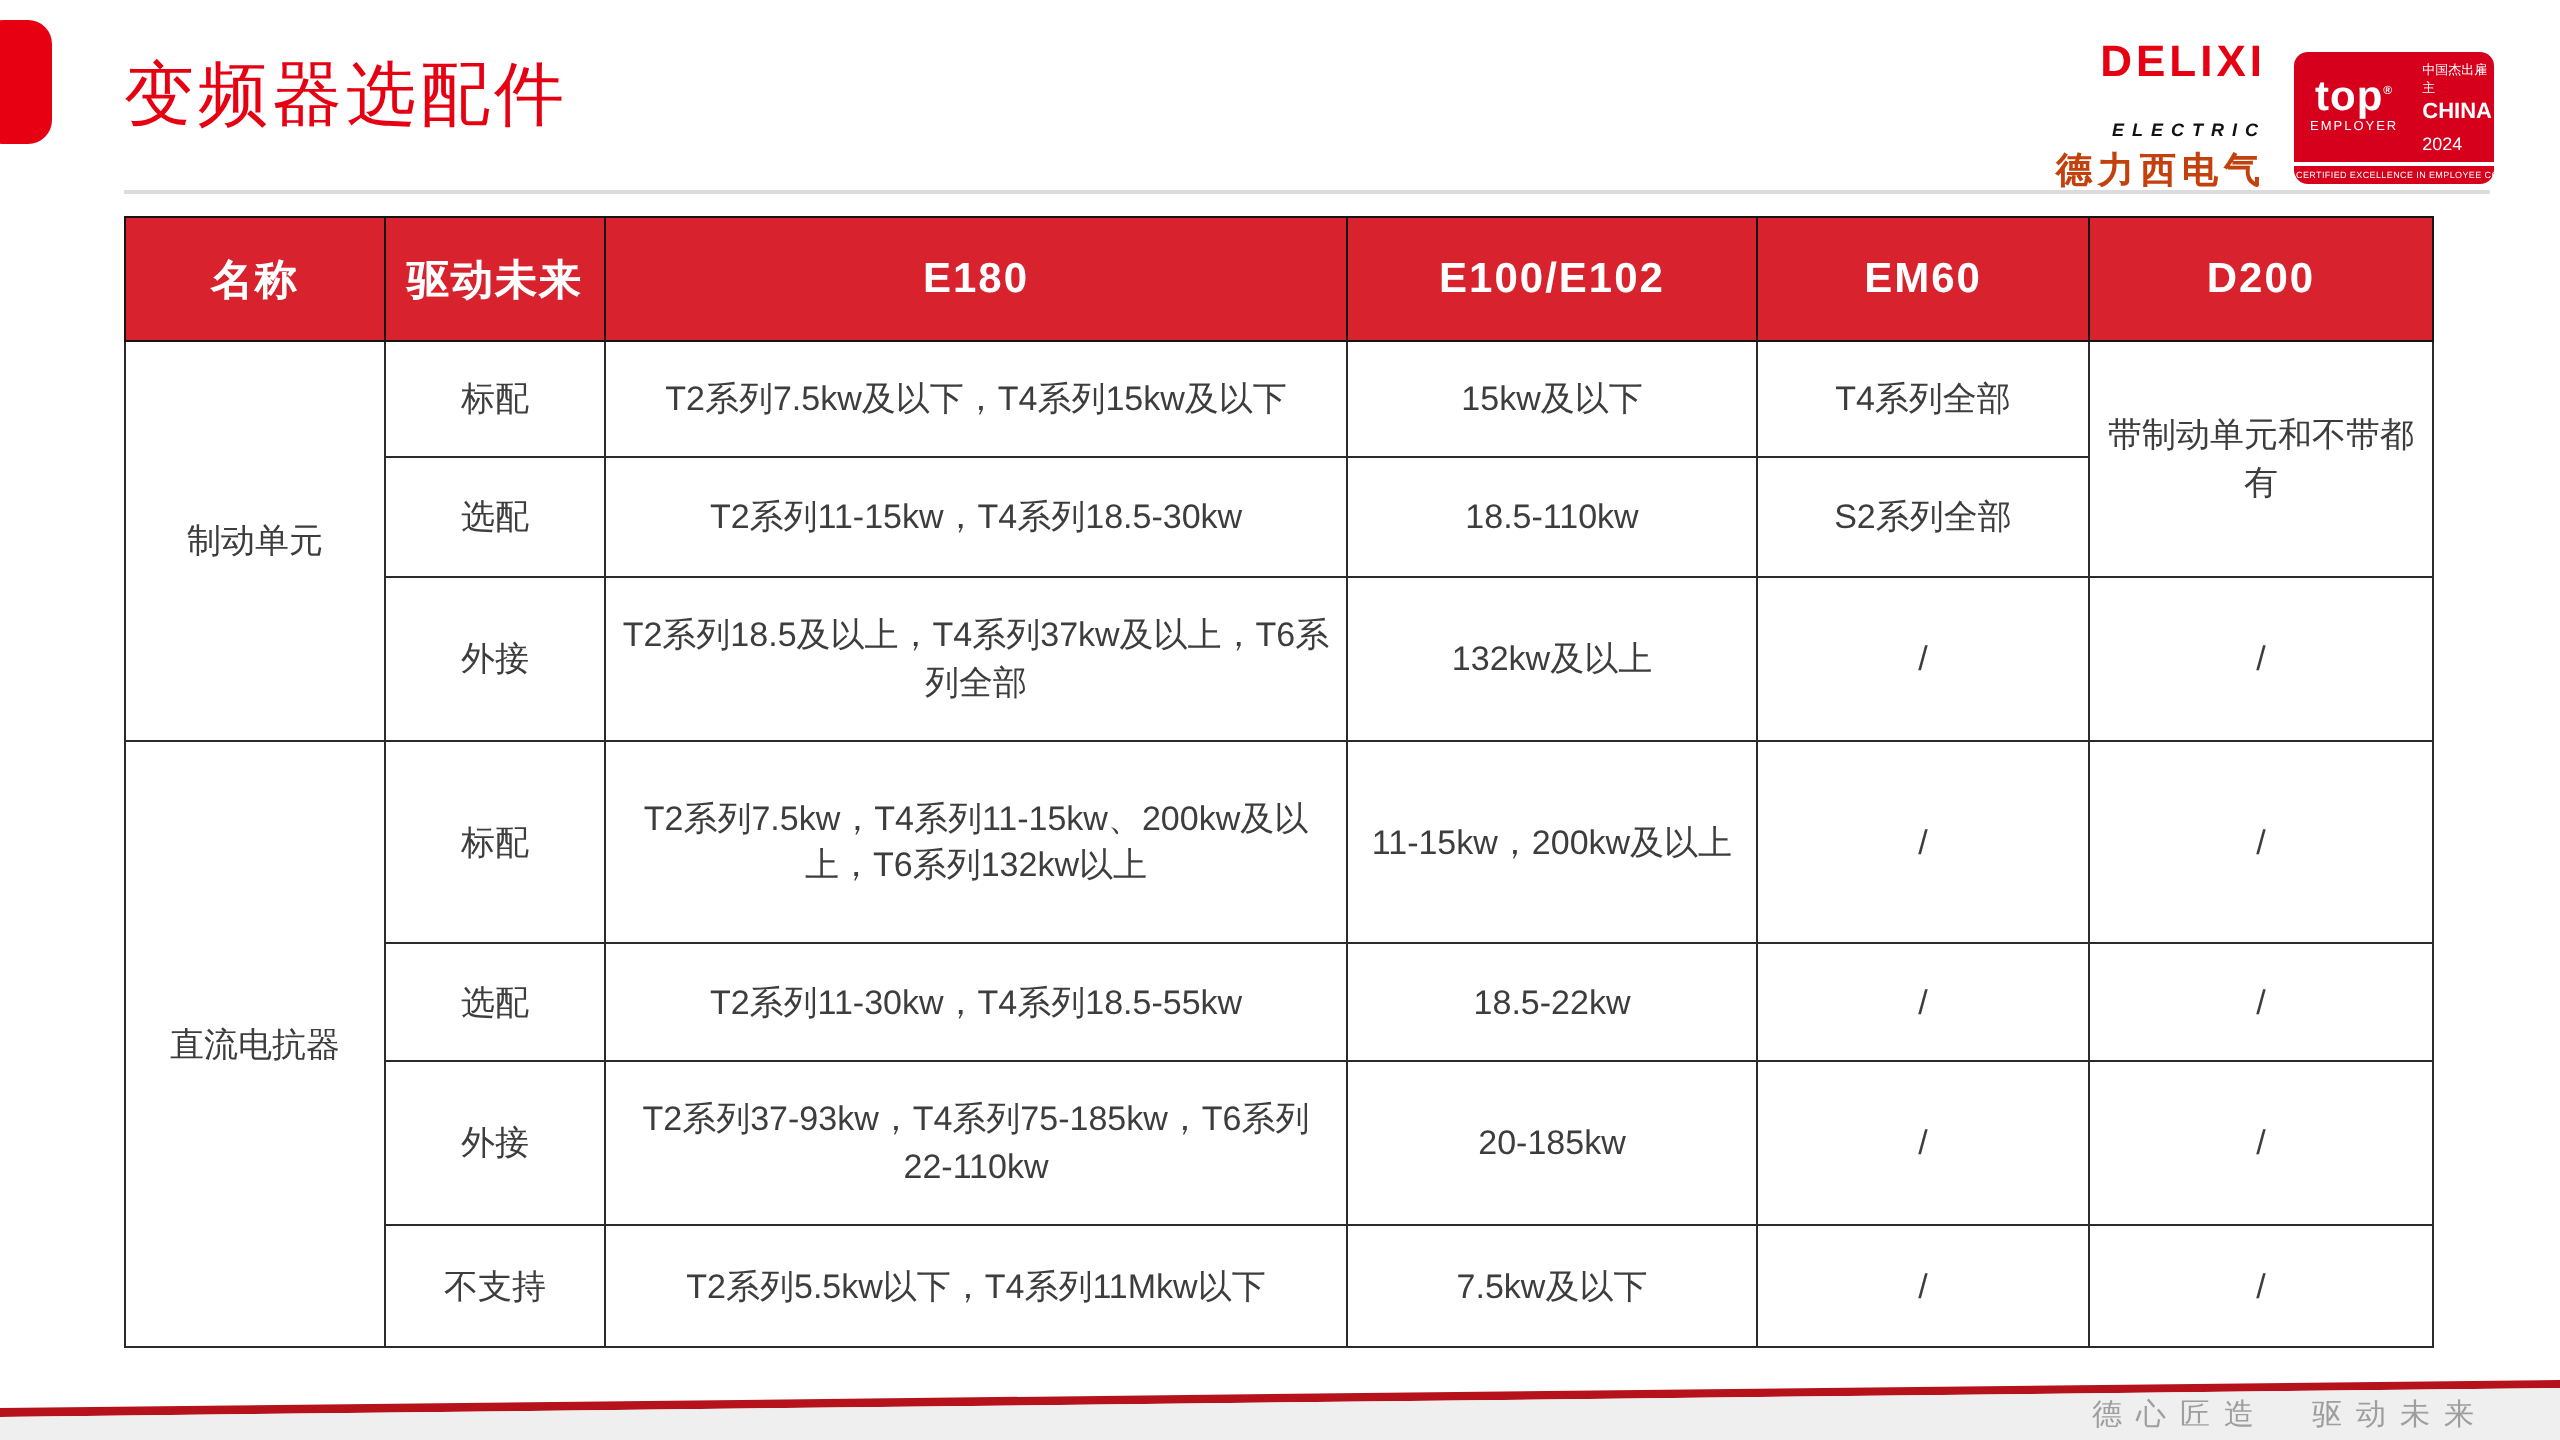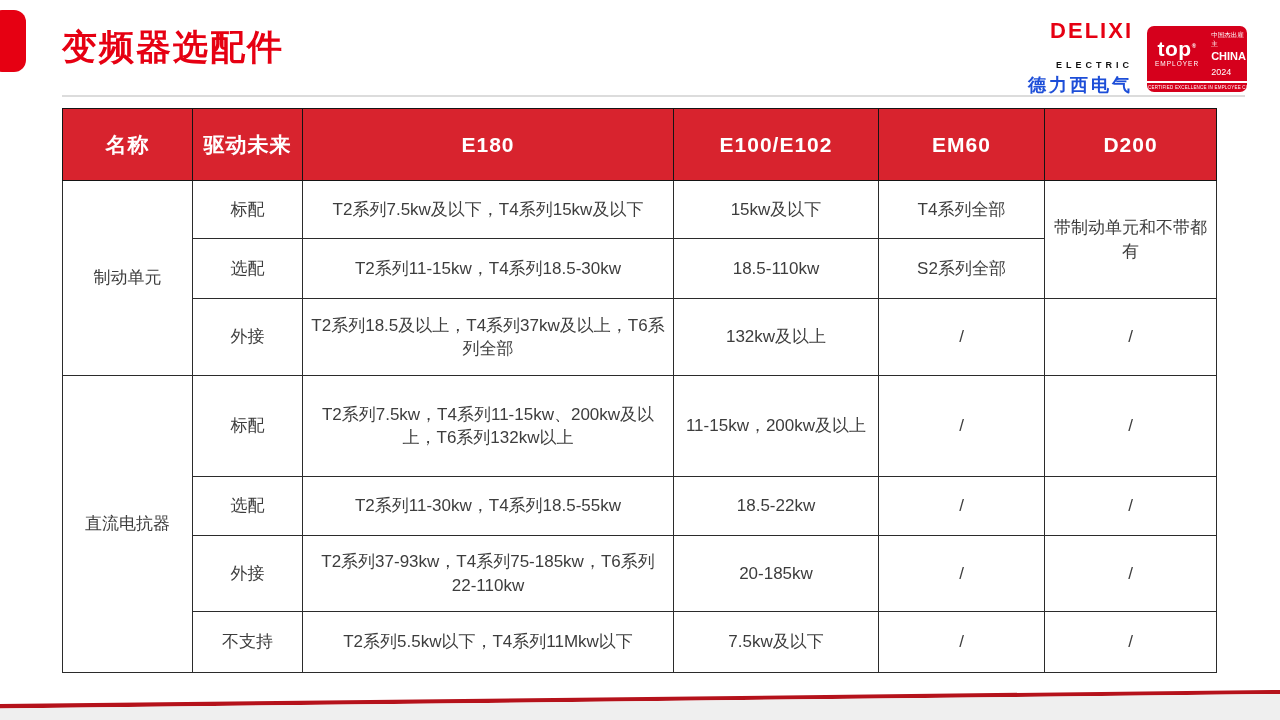--- a/index.html
+++ b/index.html
@@ -3,51 +3,51 @@
 <meta charset="utf-8">
 <style>
   * { margin:0; padding:0; box-sizing:border-box; }
   html,body { width:1280px; height:720px; }
   body { font-family:"Liberation Sans","DejaVu Sans",sans-serif; background:#fff; }
   .slide { position:relative; width:1280px; height:720px; background:#ffffff; overflow:hidden; }
 
   
   .title-tab { position:absolute; left:-10px; top:10px; width:36px; height:62px;
                background:#e60012; border-radius:12px; }
-  .page-title { position:absolute; left:62px; top:24px; font-size:35px; font-weight:700;
+  .page-title { position:absolute; left:62px; top:24px; font-size:35px; font-weight:400;
                 color:#e60012; letter-spacing:2px; }
   .title-rule { position:absolute; left:62px; top:95px; width:1183px; height:2px; background:#dcdcdc; }
 
   
   .logos { position:absolute; top:20px; right:33px; display:flex; gap:14px; align-items:center; }
   .delixi { text-align:right; }
   .dlx-en { color:#e60012; font-weight:900; font-size:22px; letter-spacing:2px; line-height:1; }
-  .dlx-sub { color:#111; font-weight:700; font-size:9px; letter-spacing:4px; margin-top:18px; }
-  .dlx-cn { color:#1d4ed8; font-weight:800; font-size:18px; letter-spacing:3px; margin-top:3px; }
+  .dlx-sub { color:#111; font-weight:700; font-size:9px; letter-spacing:4px; margin-top:18px;font-style:italic; }
+  .dlx-cn { color:#c2410c; font-weight:800; font-size:18px; letter-spacing:3px; margin-top:3px; }
   .badge { background:#d6001c; border-radius:7px; overflow:hidden; width:100px; }
   .badge-main { display:flex; align-items:center; padding:5px 6px 4px 8px; }
   .badge-left { text-align:center; }
   .badge-top { color:#fff; font-weight:800; font-size:21px; line-height:0.9; letter-spacing:0.5px; }
   .badge-mark { font-size:6px; vertical-align:super; }
   .badge-emp { color:#fff; font-size:6.5px; letter-spacing:1px; margin-top:2px; }
   .badge-div { width:1px; height:30px; background:#ffffff; margin:0 6px; }
   .badge-right { color:#fff; text-align:left; }
   .badge-cn { font-size:6.5px; }
   .badge-country { font-size:11px; font-weight:800; margin-top:1px; }
   .badge-year { font-size:9px; margin-top:5px; }
   .badge-strip { border-top:2px solid #fff; color:#fff; font-size:4.5px; text-align:center;
                  padding:2px 1px; letter-spacing:0.2px; white-space:nowrap; overflow:hidden; }
 
   
   .spec-table { position:absolute; left:62px; top:108px; width:1154px;
                 border-collapse:collapse; table-layout:fixed; }
   .spec-table th, .spec-table td { border:1px solid #2b2b2b; text-align:center; vertical-align:middle; }
   .spec-table thead th { background:#d8232e; color:#ffffff; font-size:21px; font-weight:800;
-                         height:72px; border-color:#141414; letter-spacing:1px; }
-  .spec-table tbody td { font-size:17px; color:#3d3d3d; padding:6px 8px; line-height:1.38;
+                         height:62px; border-color:#141414; letter-spacing:1px; }
+  .spec-table tbody td { font-size:17px; color:#3d3d3d; padding:17px 8px; line-height:1.38;
                          background:#ffffff; }
   .name-cell { font-size:18px; }
   .h58 { height:58px; } .h60 { height:60px; } .h77 { height:77px; } .h101 { height:101px; }
   .h59 { height:59px; } .h76 { height:76px; } .h61 { height:61px; }
   .vtop { vertical-align:top; padding-top:10px; }
 
   
   .footer-art { position:absolute; left:0; bottom:0; width:1280px; height:40px; }
   .slogan { position:absolute; right:36px; bottom:3px; color:#9e9e9e; font-size:15px;
             letter-spacing:7px; }
@@ -154,14 +154,15 @@
         <td>/</td>
         <td class="vtop">/</td>
       </tr>
     </tbody>
   </table>
 
   <svg class="footer-art" viewBox="0 0 1280 40" xmlns="http://www.w3.org/2000/svg">
     <polygon points="0,24 1280,10 1280,14 0,28.5" fill="#b5121b"></polygon>
     <polygon points="0,28.5 1280,14 1280,40 0,40" fill="#efefef"></polygon>
   </svg>
+  <div class="slogan">德心匠造　驱动未来</div>
 
 </div>
 
 </body></html>

